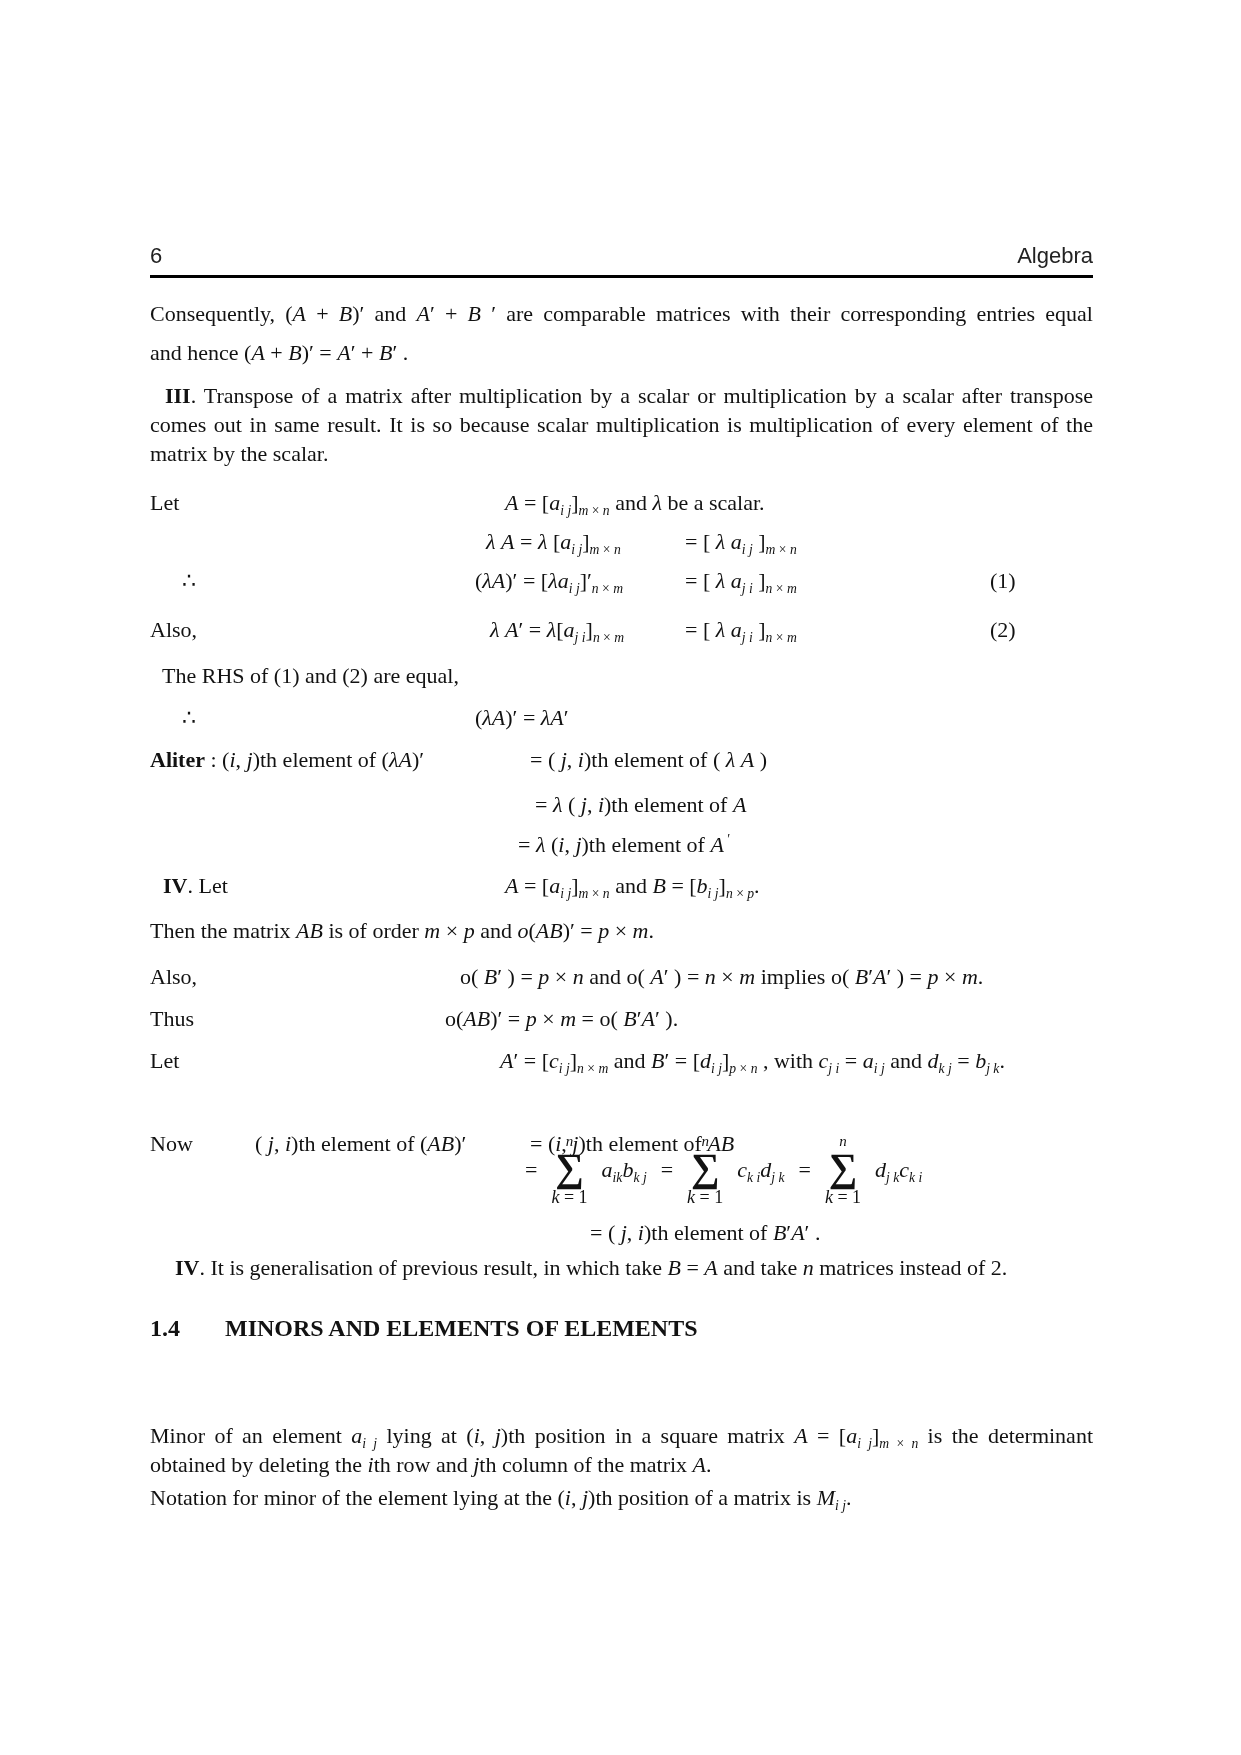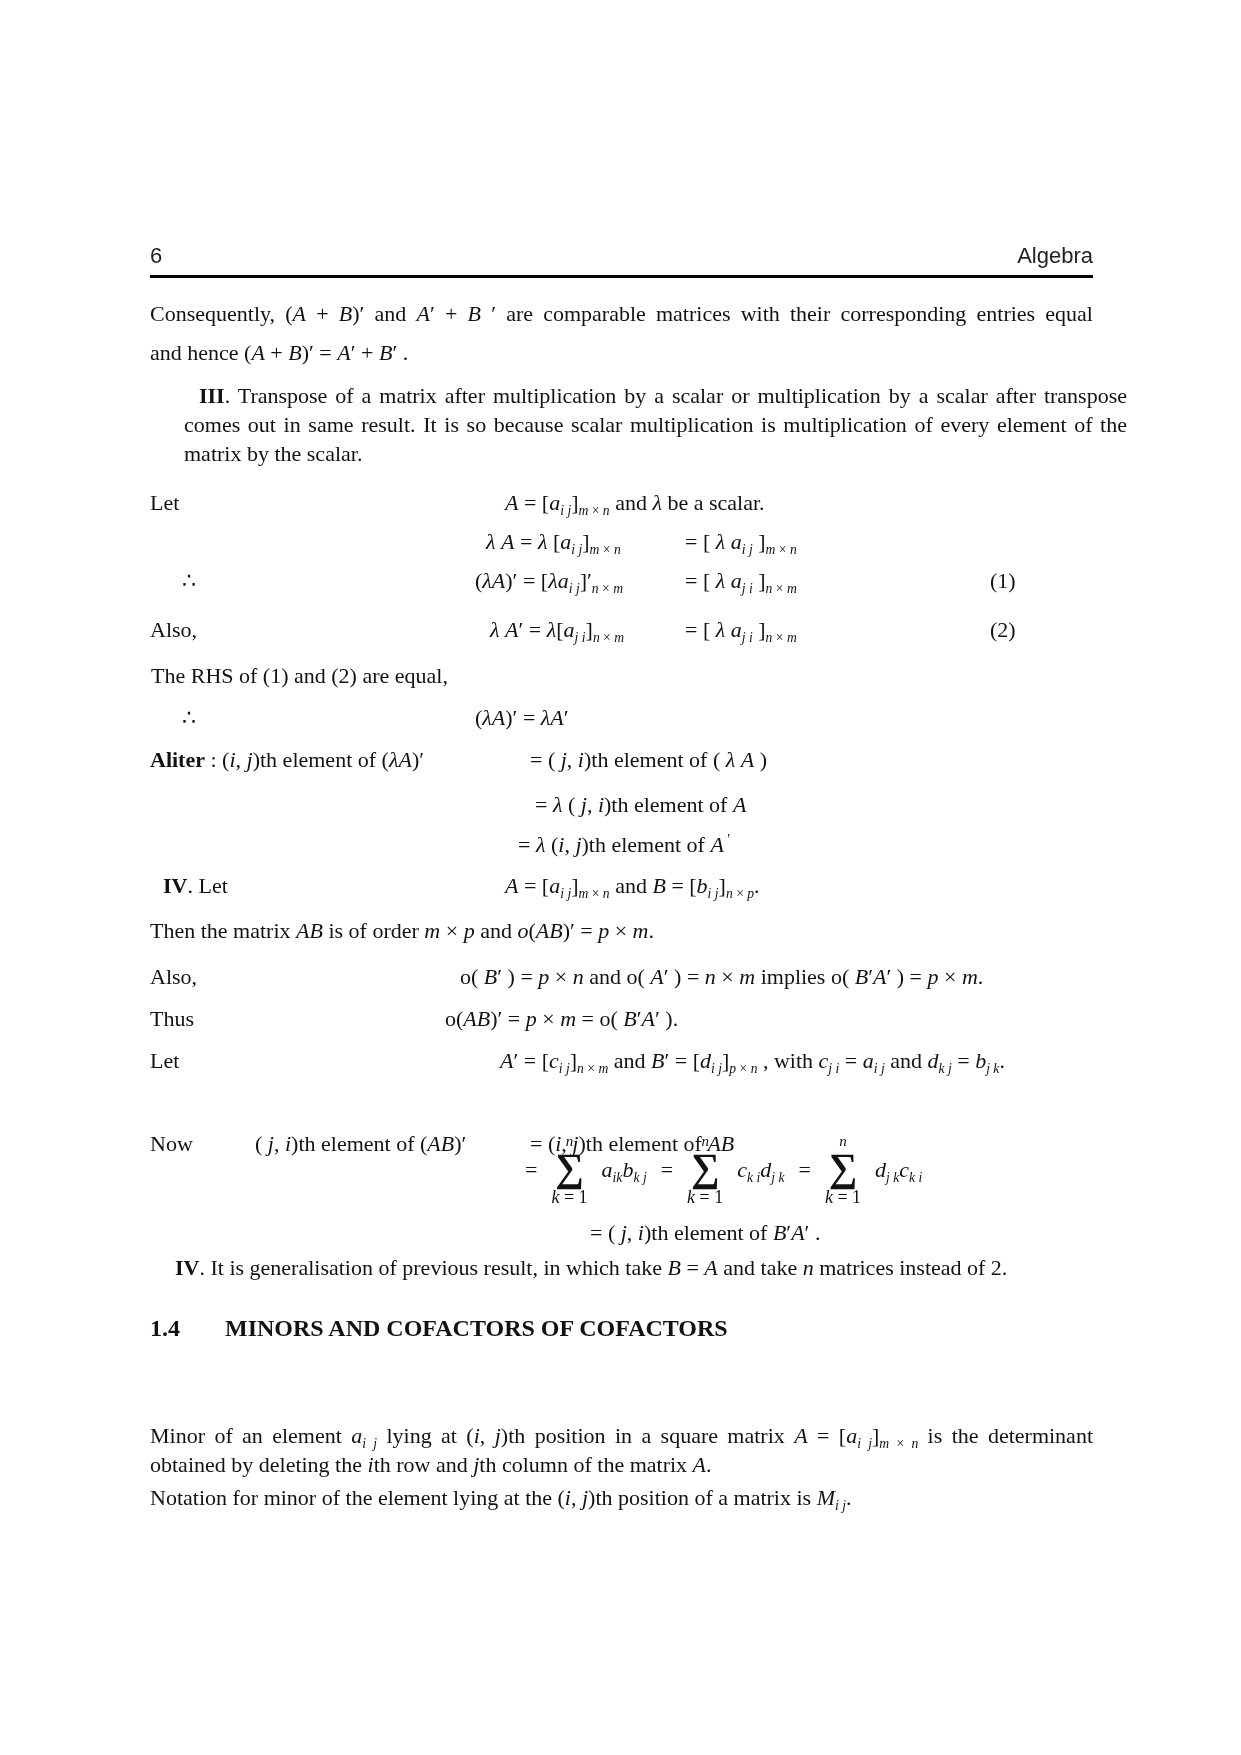--- a/index.html
+++ b/index.html
@@ -26,40 +26,40 @@
     position:absolute; left:150px; top:275px;
     width:943px; height:3px; background:#000;
   }
   
   .blk {
     position:absolute; left:150px; width:943px;
     font-size:22px; line-height:39px;
   }
   .just { text-align:justify; text-align-last:justify; }
   #intro { top:294px; }
-  #p3   { top:381px; line-height:29px;margin-left:34px; }
+  #p3   { top:381px; line-height:29px; }
   #p3 .l1 { text-indent:15px; }
   #p4   { top:1253px; line-height:29px; text-indent:25px; }
   #minors { top:1421px; line-height:29px; }
   #notation { top:1483px; line-height:29px; }
 
   
   .row {
     position:absolute; left:150px; width:943px; height:46px;
     font-size:22px; line-height:30px;
   }
   .row > span { position:absolute; top:0; white-space:nowrap; }
   sub { font-size:0.62em; vertical-align:-0.38em; line-height:0; }
   sup { font-size:0.62em; line-height:0; }
 
   #r-let1 { top:488px; }  #r-let1 .lab{left:0;}   #r-let1 .e1{left:355px;}
   #r-lamA { top:527px; }  #r-lamA .e1{left:336px;} #r-lamA .e2{left:535px;}
   #r-eq1  { top:566px; }  #r-eq1 .lab{left:32px;} #r-eq1 .e1{left:325px;} #r-eq1 .e2{left:535px;} #r-eq1 .num{left:840px;}
   #r-eq2  { top:615px; }  #r-eq2 .lab{left:0;}    #r-eq2 .e1{left:340px;} #r-eq2 .e2{left:535px;} #r-eq2 .num{left:840px;}
-  #r-rhs  { top:661px; }  #r-rhs .e1{left:1px;}
+  #r-rhs  { top:661px; }  #r-rhs .e1{left:12px;}
   #r-eq3  { top:703px; }  #r-eq3 .lab{left:32px;} #r-eq3 .e1{left:325px;}
   #r-alit { top:745px; }  #r-alit .lead{left:0;}  #r-alit .rhs{left:380px;}
   #r-al2  { top:790px; }  #r-al2 .rhs{left:385px;}
   #r-al3  { top:830px; }  #r-al3 .rhs{left:368px;font-family:Liberation Serif, serif;}
   #r-iv   { top:871px; }  #r-iv .lab{left:13px;}  #r-iv .e1{left:355px;}
   #r-then { top:916px; }  #r-then .e1{left:0;}
   #r-also { top:962px; }  #r-also .lab{left:0;}   #r-also .e1{left:310px;}
   #r-thus { top:1004px; } #r-thus .lab{left:0;}   #r-thus .e1{left:295px;}
   #r-let2 { top:1046px; } #r-let2 .lab{left:0;}   #r-let2 .e1{left:350px;}
   #r-now  { top:1091px;margin-top:38px; } #r-now .lab{left:0;}    #r-now .lead{left:105px;} #r-now .rhs{left:380px;}
@@ -212,21 +212,21 @@
   </div>
 
   <div class="row" id="r-res">
     <span class="rhs">= ( <i>j</i>, <i>i</i>)th element of <i>B</i>′<i>A</i>′ .</span>
   </div>
 
   <div class="blk" id="p4"><b>IV</b>.  It is generalisation of previous result, in which take <i>B</i> = <i>A</i> and take <i>n</i> matrices instead of 2.</div>
 
   <div class="heading" id="s14">
     <span class="num">1.4</span>
-    <span class="title">MINORS AND COFACTORS OF COFACTORS</span>
+    <span class="title">MINORS AND ELEMENTS OF ELEMENTS</span>
   </div>
 
 
   <div class="blk" id="minors">
     <div class="l1 just">Minor of an element <i>a<sub>i j</sub></i>  lying at (<i>i</i>, <i>j</i>)th position in a square matrix <i>A</i> = [<i>a<sub>i j</sub></i>]<sub><i>m</i> × <i>n</i></sub> is the determinant</div>
     <div class="l2">obtained by deleting the <i>i</i>th row and <i>j</i>th column of the matrix <i>A</i>.</div>
   </div>
 
   <div class="blk" id="notation">Notation for minor of the element lying at the (<i>i</i>, <i>j</i>)th position of a matrix is <i>M<sub>i j</sub></i>.</div>
 

